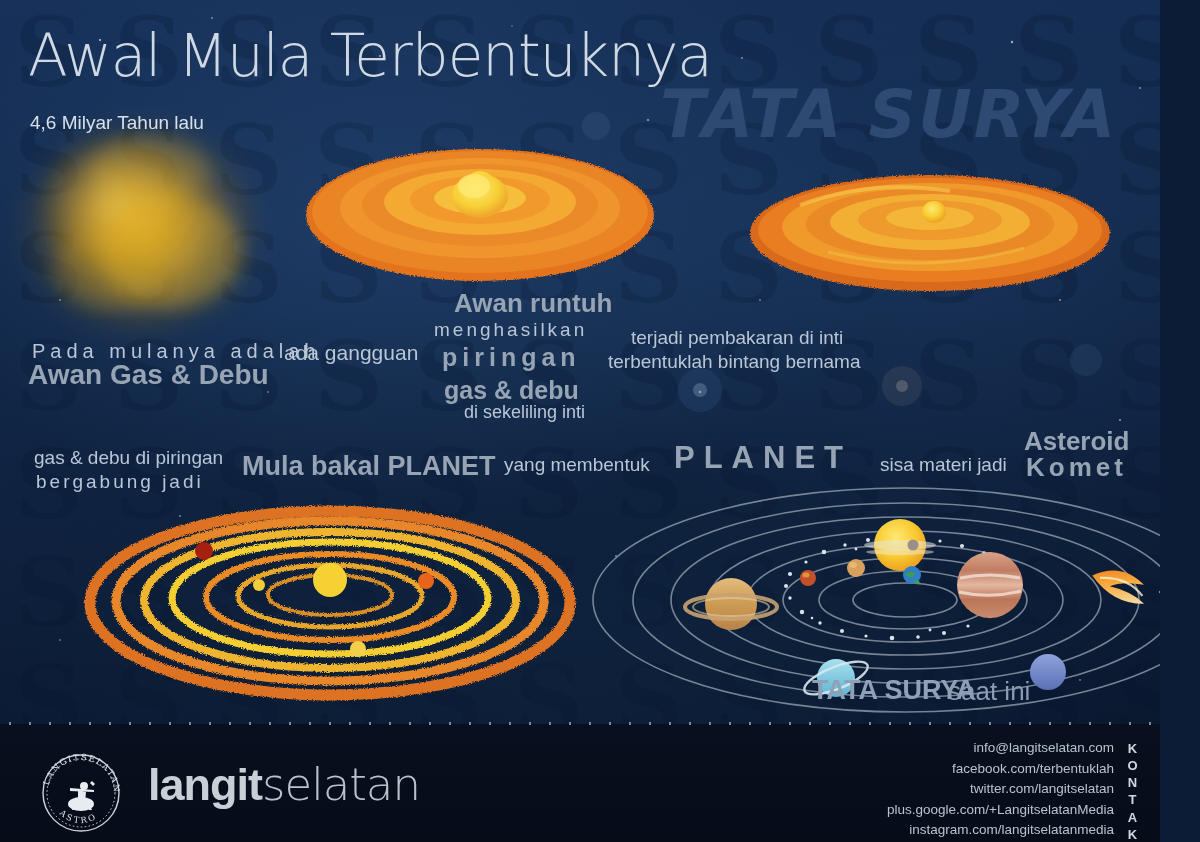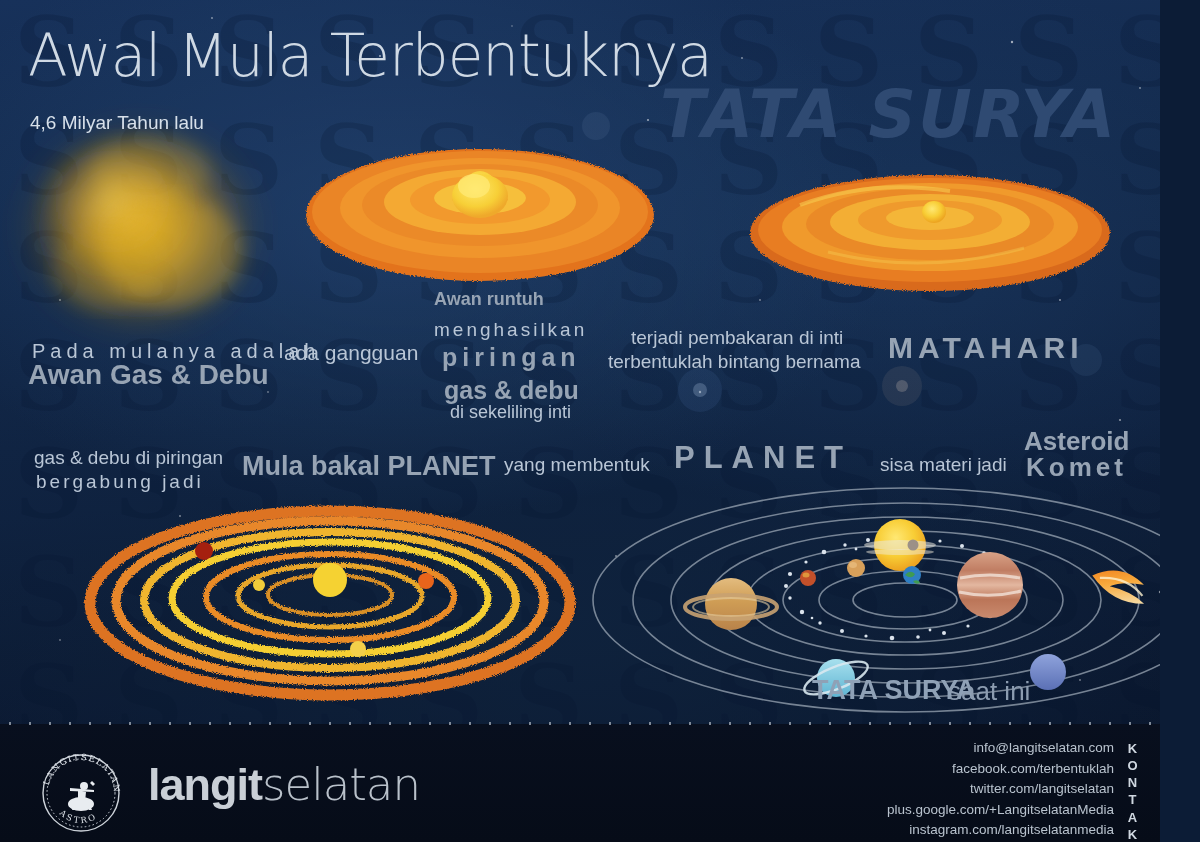--- a/index.html
+++ b/index.html
@@ -313,29 +313,28 @@
 
   <div class="txt" id="title">Awal Mula Terbentuknya</div>
   <div class="txt" id="subtitle">4,6 Milyar Tahun lalu</div>
   <div class="txt" id="tatasurya-title">TATA SURYA</div>
 
   <div class="txt lbl-light spaced" style="left:32px;top:341px;">Pada mulanya adalah</div>
   <div class="txt lbl-bold" style="left:28px;top:360px;font-size:28px;">Awan Gas &amp; Debu</div>
 
   <div class="txt lbl-light" style="left:284px;top:342px;font-size:21px;">ada gangguan</div>
 
-  <div class="txt lbl-bold" style="left:434px;top:290px;font-size:18px;">Awan runtuh</div>
+  <div class="txt lbl-bold" style="left:454px;top:290px;font-size:26px;">Awan runtuh</div>
   <div class="txt lbl-light spaced2" style="left:434px;top:320px;font-size:19px;">menghasilkan</div>
   <div class="txt lbl-bold spaced" style="left:442px;top:344px;font-size:25px;">piringan</div>
   <div class="txt lbl-bold" style="left:444px;top:377px;font-size:25px;">gas &amp; debu</div>
-  <div class="txt lbl-light" style="left:450px;top:403px;font-size:18px;">di sekeliling inti</div>
+  <div class="txt lbl-light" style="left:464px;top:403px;font-size:18px;">di sekeliling inti</div>
 
   <div class="txt lbl-light" style="left:631px;top:328px;font-size:19px;">terjadi pembakaran di inti</div>
   <div class="txt lbl-light" style="left:608px;top:352px;font-size:19px;">terbentuklah bintang bernama</div>
-  <div class="txt lbl-bold spaced" style="left:888px;top:332px;font-size:30px;">MATAHARI</div>
 
   <div class="txt lbl-light" style="left:34px;top:448px;font-size:19px;">gas &amp; debu di piringan</div>
   <div class="txt lbl-light spaced2" style="left:36px;top:472px;font-size:19px;">bergabung jadi</div>
   <div class="txt lbl-bold" style="left:242px;top:452px;font-size:27px;">Mula bakal PLANET</div>
 
   <div class="txt lbl-light" style="left:504px;top:455px;font-size:19px;">yang membentuk</div>
   <div class="txt lbl-bold" style="left:674px;top:442px;font-size:31px;letter-spacing:9px;">PLANET</div>
 
   <div class="txt lbl-light" style="left:880px;top:455px;font-size:19px;">sisa materi jadi</div>
   <div class="txt lbl-bold" style="left:1024px;top:428px;font-size:26px;">Asteroid</div>

